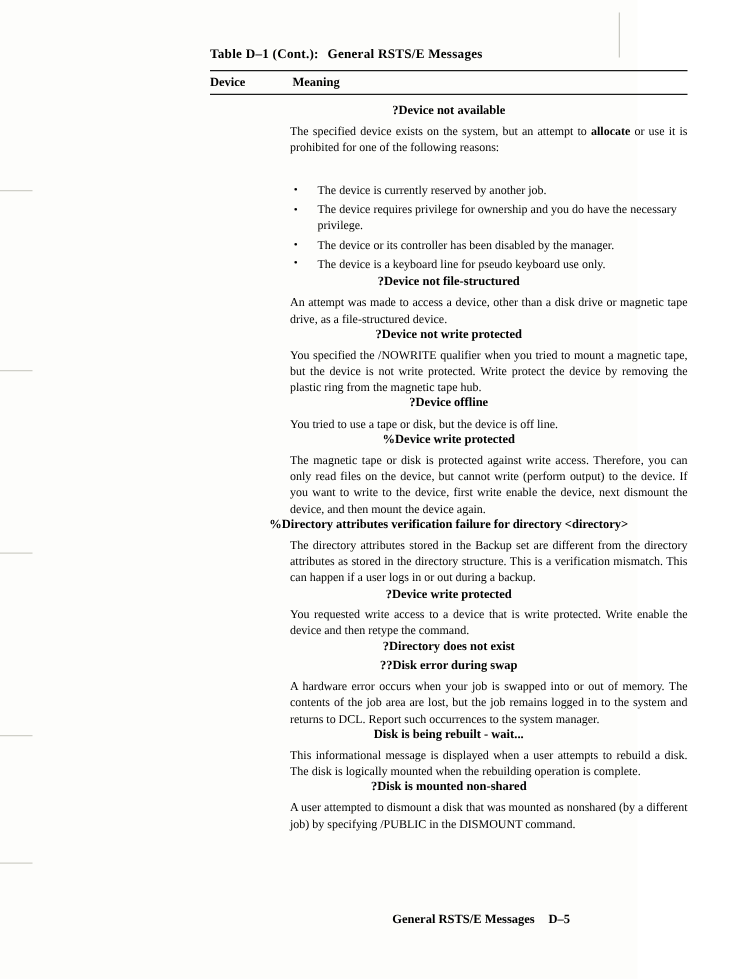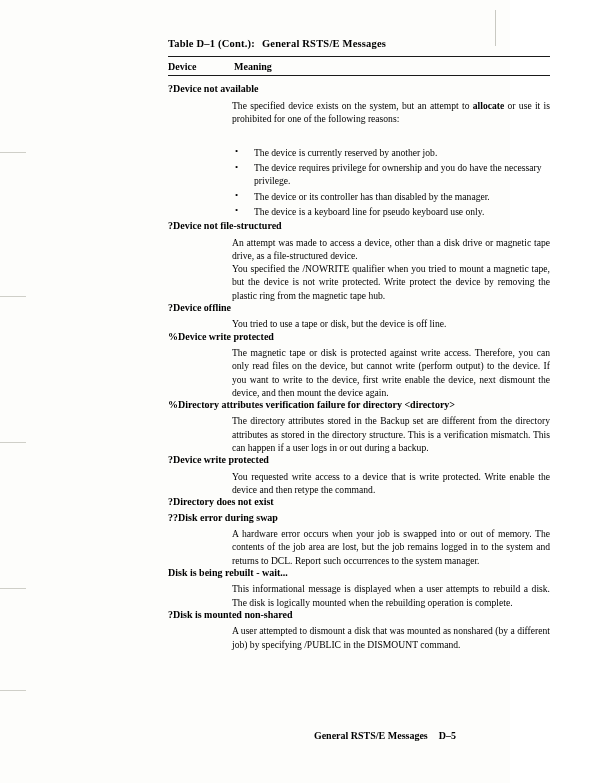--- a/index.html
+++ b/index.html
@@ -72,20 +72,21 @@
     padding-top: 7px;
   }
   .entry {
     margin-bottom: 0;
   }
   .term {
     font-size: 10px;
     font-weight: bold;
     margin: 0 0 3px 0;
     line-height: 1.25;
+    text-align: center;
   }
   .entry + .entry .term {
     margin-top: 0;
   }
   .desc {
     font-size: 9.6px;
     line-height: 1.38;
     margin: 0 0 0 64px;
     text-align: justify;
     text-justify: inter-word;
@@ -152,31 +153,32 @@
     <div class="rule-thin"></div>
 
     <div class="entries">
 
       <div class="entry">
         <div class="term">?Device not available</div>
         <div class="desc intro">The specified device exists on the system, but an attempt to <span class="bold-inline">allocate</span> or use it is prohibited for one of the following reasons:</div>
         <ul class="bullets">
           <li><span class="bullet">•</span><span>The device is currently reserved by another job.</span></li>
           <li><span class="bullet">•</span><span>The device requires privilege for ownership and you do have the necessary privilege.</span></li>
-          <li><span class="bullet">•</span><span>The device or its controller has than disabled by the manager.</span></li>
+          <li><span class="bullet">•</span><span>The device or its controller has been disabled by the manager.</span></li>
           <li><span class="bullet">•</span><span>The device is a keyboard line for pseudo keyboard use only.</span></li>
         </ul>
       </div>
 
       <div class="entry">
         <div class="term">?Device not file-structured</div>
         <div class="desc">An attempt was made to access a device, other than a disk drive or magnetic tape drive, as a file-structured device.</div>
       </div>
 
       <div class="entry">
+        <div class="term">?Device not write protected</div>
         <div class="desc">You specified the /NOWRITE qualifier when you tried to mount a magnetic tape, but the device is not write protected. Write protect the device by removing the plastic ring from the magnetic tape hub.</div>
       </div>
 
       <div class="entry">
         <div class="term">?Device offline</div>
         <div class="desc">You tried to use a tape or disk, but the device is off line.</div>
       </div>
 
       <div class="entry">
         <div class="term">%Device write protected</div>

